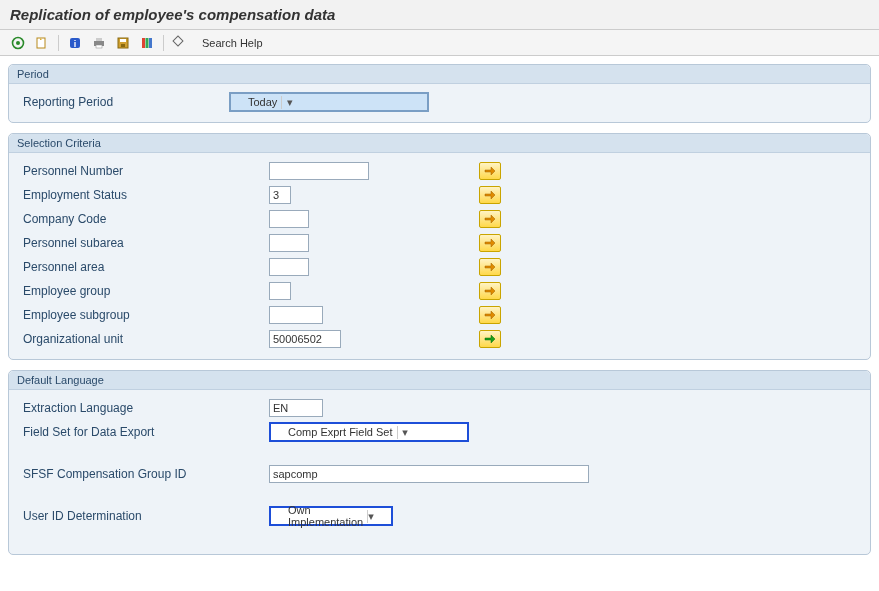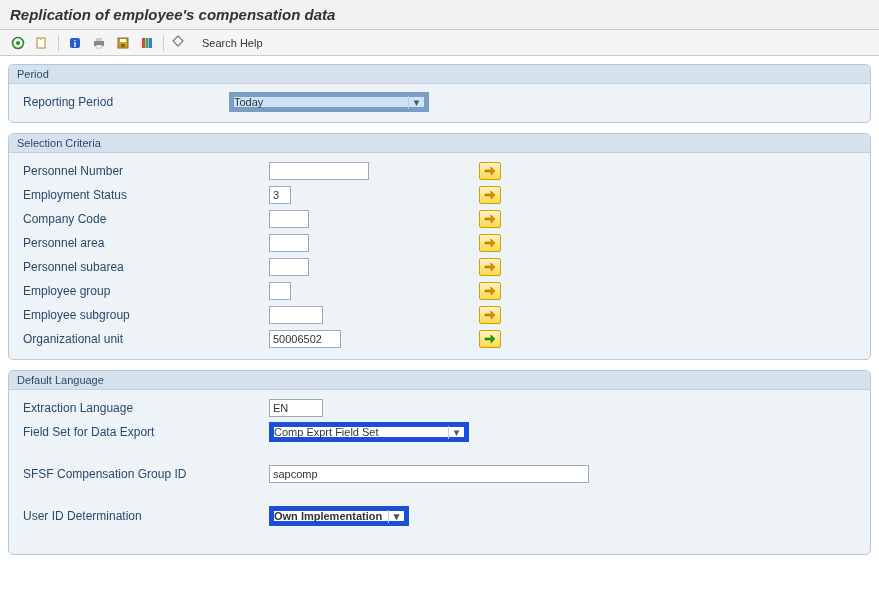--- a/index.html
+++ b/index.html
@@ -106,40 +106,39 @@
       background: #fff;
       height: 18px;
       font-size: 11px;
       padding: 1px 3px;
       color: #333;
     }
     .input-sm { width: 100px; }
     .input-xs { width: 54px; }
     .input-xxs { width: 22px; }
     .dropdown {
-      border: 5px solid #1d4ed8;
+      border: 2px solid #1d4ed8;
       background: #fff;
       height: 20px;
       font-size: 11px;
-      padding: 1px 0;
+      padding: 1px 17px;
       color: #333;
       display: inline-flex;
       align-items: center;
-      justify-content: space-between;
     }
     .dropdown .arrow {
       width: 16px;
       text-align: center;
       color: #555;
       border-left: 1px solid #ccc;
       margin-left: 4px;
     }
     .dd-rep { width: 200px; background: #cde3f7; border-color:#7a9ec4; }
     .dd-field { width: 200px; }
-    .dd-user { width: 140px; font-weight: bold; }
+    .dd-user { width: 124px; }
     .multi-btn {
       width: 22px;
       height: 18px;
       background: linear-gradient(#fff3c4, #ffd84a);
       border: 1px solid #c9a400;
       border-radius: 2px;
       display: inline-flex;
       align-items: center;
       justify-content: center;
       cursor: pointer;
@@ -250,32 +249,32 @@
         <div class="input-col">
             <input class="input" style="width: 40px;" value="">
           </div>
         <span class="multi-btn">
           <svg width="12" height="10" viewBox="0 0 12 10">
               <path class="arrow-fill" d="M1 4 L7 4 L7 1 L11 5 L7 9 L7 6 L1 6 Z" fill="#e08a00" stroke="#a06000" stroke-width="0.5"></path>
             </svg>
         </span>
       </div>
       <div class="row">
+        <div class="label">Personnel subarea</div>
+        <div class="input-col">
+            <input class="input" style="width: 40px;" value="">
+          </div>
+        <span class="multi-btn">
+          <svg width="12" height="10" viewBox="0 0 12 10">
+              <path class="arrow-fill" d="M1 4 L7 4 L7 1 L11 5 L7 9 L7 6 L1 6 Z" fill="#e08a00" stroke="#a06000" stroke-width="0.5"></path>
+            </svg>
+        </span>
+      </div>
+      <div class="row">
         <div class="label">Personnel area</div>
-        <div class="input-col">
-            <input class="input" style="width: 40px;" value="">
-          </div>
-        <span class="multi-btn">
-          <svg width="12" height="10" viewBox="0 0 12 10">
-              <path class="arrow-fill" d="M1 4 L7 4 L7 1 L11 5 L7 9 L7 6 L1 6 Z" fill="#e08a00" stroke="#a06000" stroke-width="0.5"></path>
-            </svg>
-        </span>
-      </div>
-      <div class="row">
-        <div class="label">Personnel subarea</div>
         <div class="input-col">
             <input class="input" style="width: 40px;" value="">
           </div>
         <span class="multi-btn">
           <svg width="12" height="10" viewBox="0 0 12 10">
               <path class="arrow-fill" d="M1 4 L7 4 L7 1 L11 5 L7 9 L7 6 L1 6 Z" fill="#e08a00" stroke="#a06000" stroke-width="0.5"></path>
             </svg>
         </span>
       </div>
       <div class="row">

